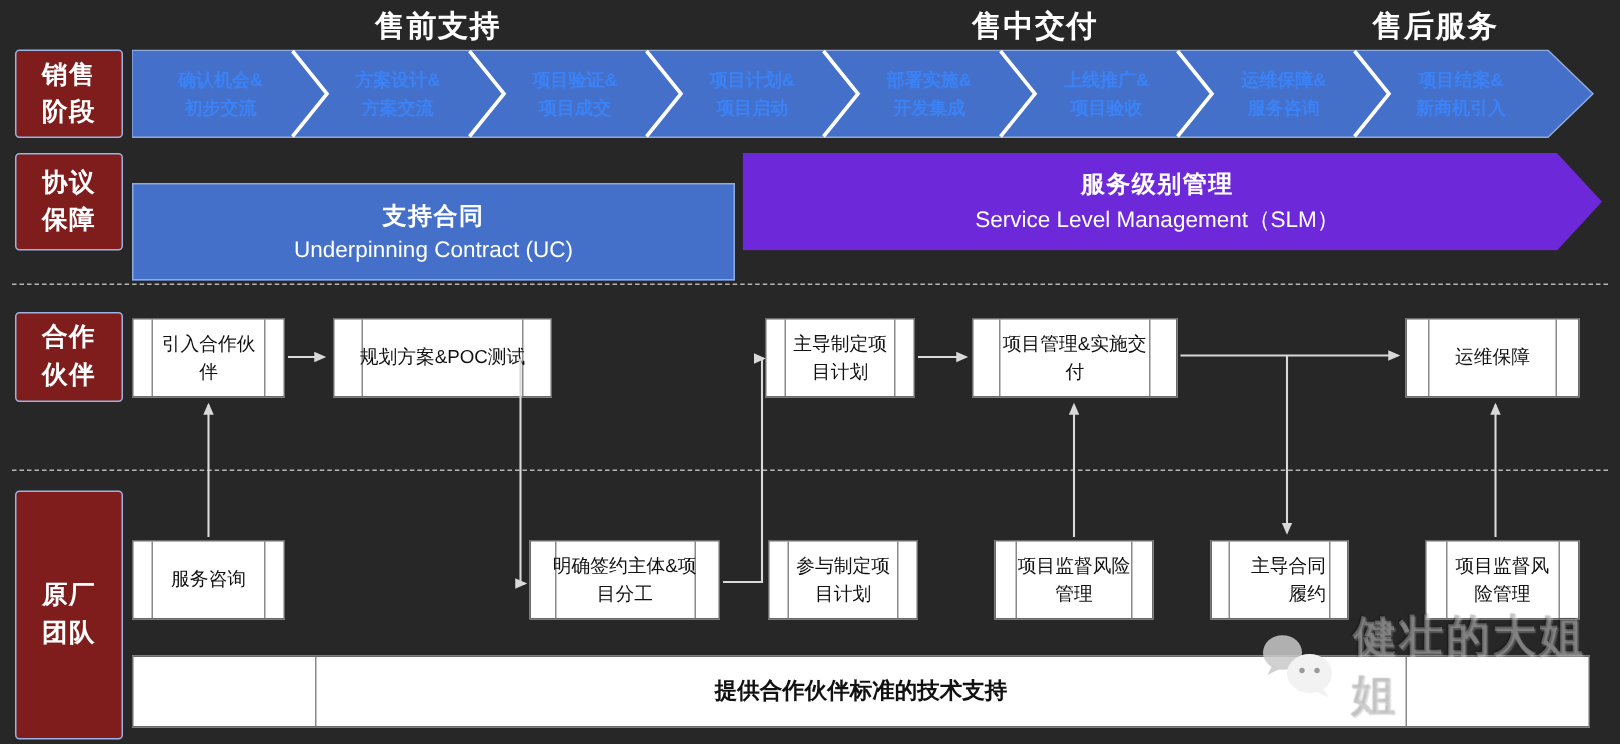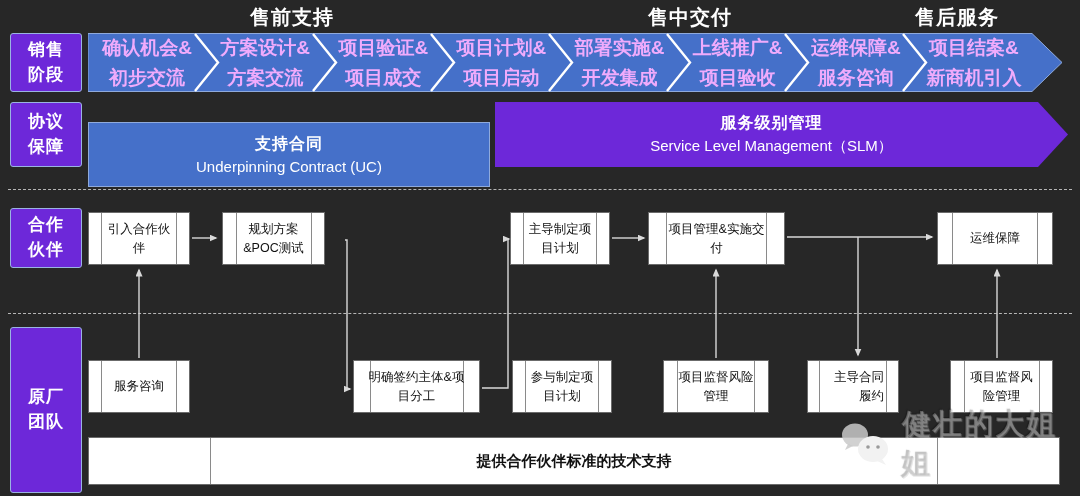--- a/index.html
+++ b/index.html
@@ -7,32 +7,32 @@
     position:relative;width:1080px;height:496px;overflow:hidden;
     background:#272727;
     font-family:"Liberation Sans","DejaVu Sans",sans-serif;
     -webkit-font-smoothing:antialiased;
   }
   .phase-title{
     position:absolute;top:4px;height:24px;color:#fff;font-size:20px;font-weight:700;
     text-align:center;width:120px;letter-spacing:1px;
   }
   .lane-label{
-    position:absolute;left:10px;width:72px;background:#6d28d9;border:1px solid #9AB3E2;
+    position:absolute;left:10px;width:72px;background:#7f1d1d;border:1px solid #9AB3E2;
     border-radius:3px;color:#fff;font-size:17px;font-weight:600;letter-spacing:1px;
     display:flex;align-items:center;justify-content:center;text-align:center;
     white-space:pre-line;line-height:1.45;box-sizing:border-box;
   }
   
   .stage-band{position:absolute;left:88px;top:33px;width:975px;height:59px;}
   .stage-band svg{position:absolute;left:0;top:0;}
   .stage-labels{position:absolute;left:0;top:0;width:945px;height:59px;display:flex;}
   .stage-label{
     flex:1 1 0;display:flex;align-items:center;justify-content:center;text-align:center;
-    color:#f0abfc;font-size:19px;font-weight:600;line-height:1.55;white-space:pre-line;
+    color:#3b82f6;font-size:12px;font-weight:600;line-height:1.55;white-space:pre-line;
   }
   
   .uc-box{
     position:absolute;left:88px;top:102px;width:402px;height:65px;background:#4570C9;
     border:1px solid #8FAADC;box-sizing:border-box;
     display:flex;flex-direction:column;align-items:center;justify-content:center;color:#fff;margin-top:20px;
   }
   .slm-arrow{
     position:absolute;left:495px;top:102px;width:573px;height:65px;background:#6d28d9;
     clip-path:polygon(0 0, calc(100% - 30px) 0, 100% 50%, calc(100% - 30px) 100%, 0 100%);
@@ -116,21 +116,21 @@
   </div>
   <div class="slm-arrow">
     <div class="agr-title">服务级别管理</div>
     <div class="agr-sub">Service Level Management（SLM）</div>
   </div>
 
   <div class="dashed-sep" style="top:189px;"></div>
   <div class="dashed-sep" style="top:313px;"></div>
 
   <div class="pbox" style="left:88px;top:212px;width:102px;height:53px;">引入合作伙伴</div>
-  <div class="pbox" style="left:222px;top:212px;width:103px;height:53px;">规划方案&amp;POC测试</div>
+  <div class="pbox" style="left:222px;top:212px;width:146px;height:53px;">规划方案&amp;POC测试</div>
   <div class="pbox" style="left:510px;top:212px;width:100px;height:53px;">主导制定项目计划</div>
   <div class="pbox" style="left:648px;top:212px;width:137px;height:53px;">项目管理&amp;实施交付</div>
   <div class="pbox" style="left:937px;top:212px;width:116px;height:53px;">运维保障</div>
 
   <div class="pbox" style="left:88px;top:360px;width:102px;height:53px;">服务咨询</div>
   <div class="pbox" style="left:353px;top:360px;width:127px;height:53px;">明确签约主体&amp;项目分工</div>
   <div class="pbox" style="left:512px;top:360px;width:100px;height:53px;">参与制定项目计划</div>
   <div class="pbox" style="left:663px;top:360px;width:106px;height:53px;">项目监督风险管理</div>
   <div class="pbox" style="left:807px;top:360px;width:92px;height:53px;text-align:right;">主导合同履约</div>
   <div class="pbox" style="left:950px;top:360px;width:103px;height:53px;">项目监督风险管理</div>

